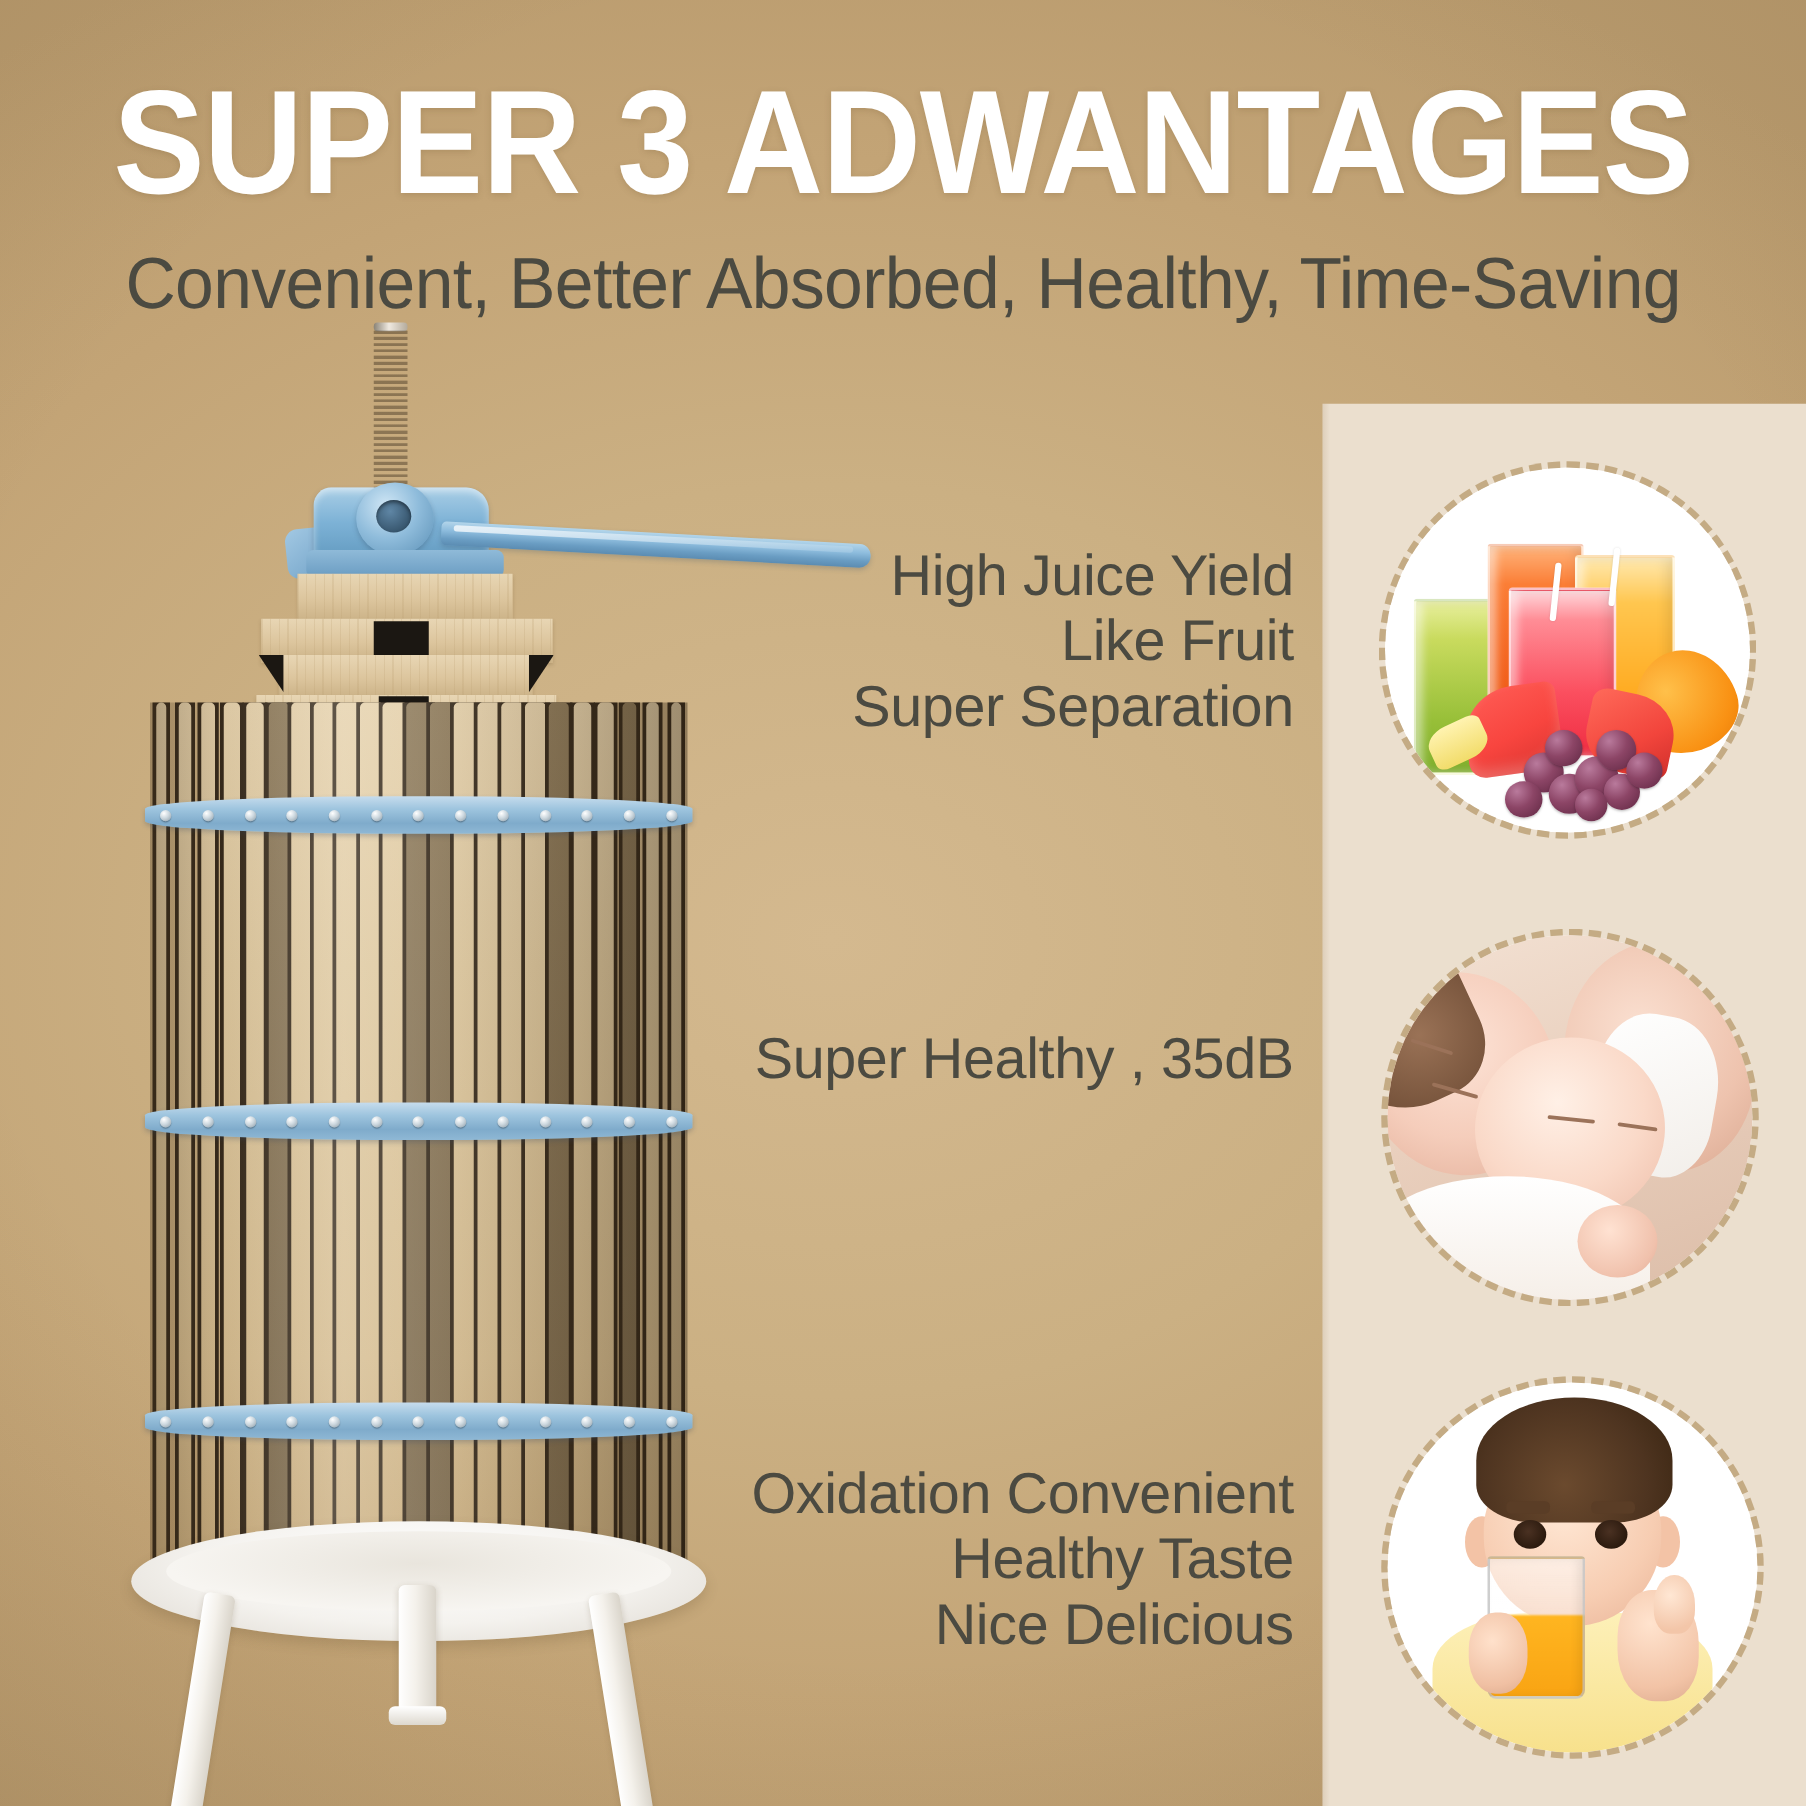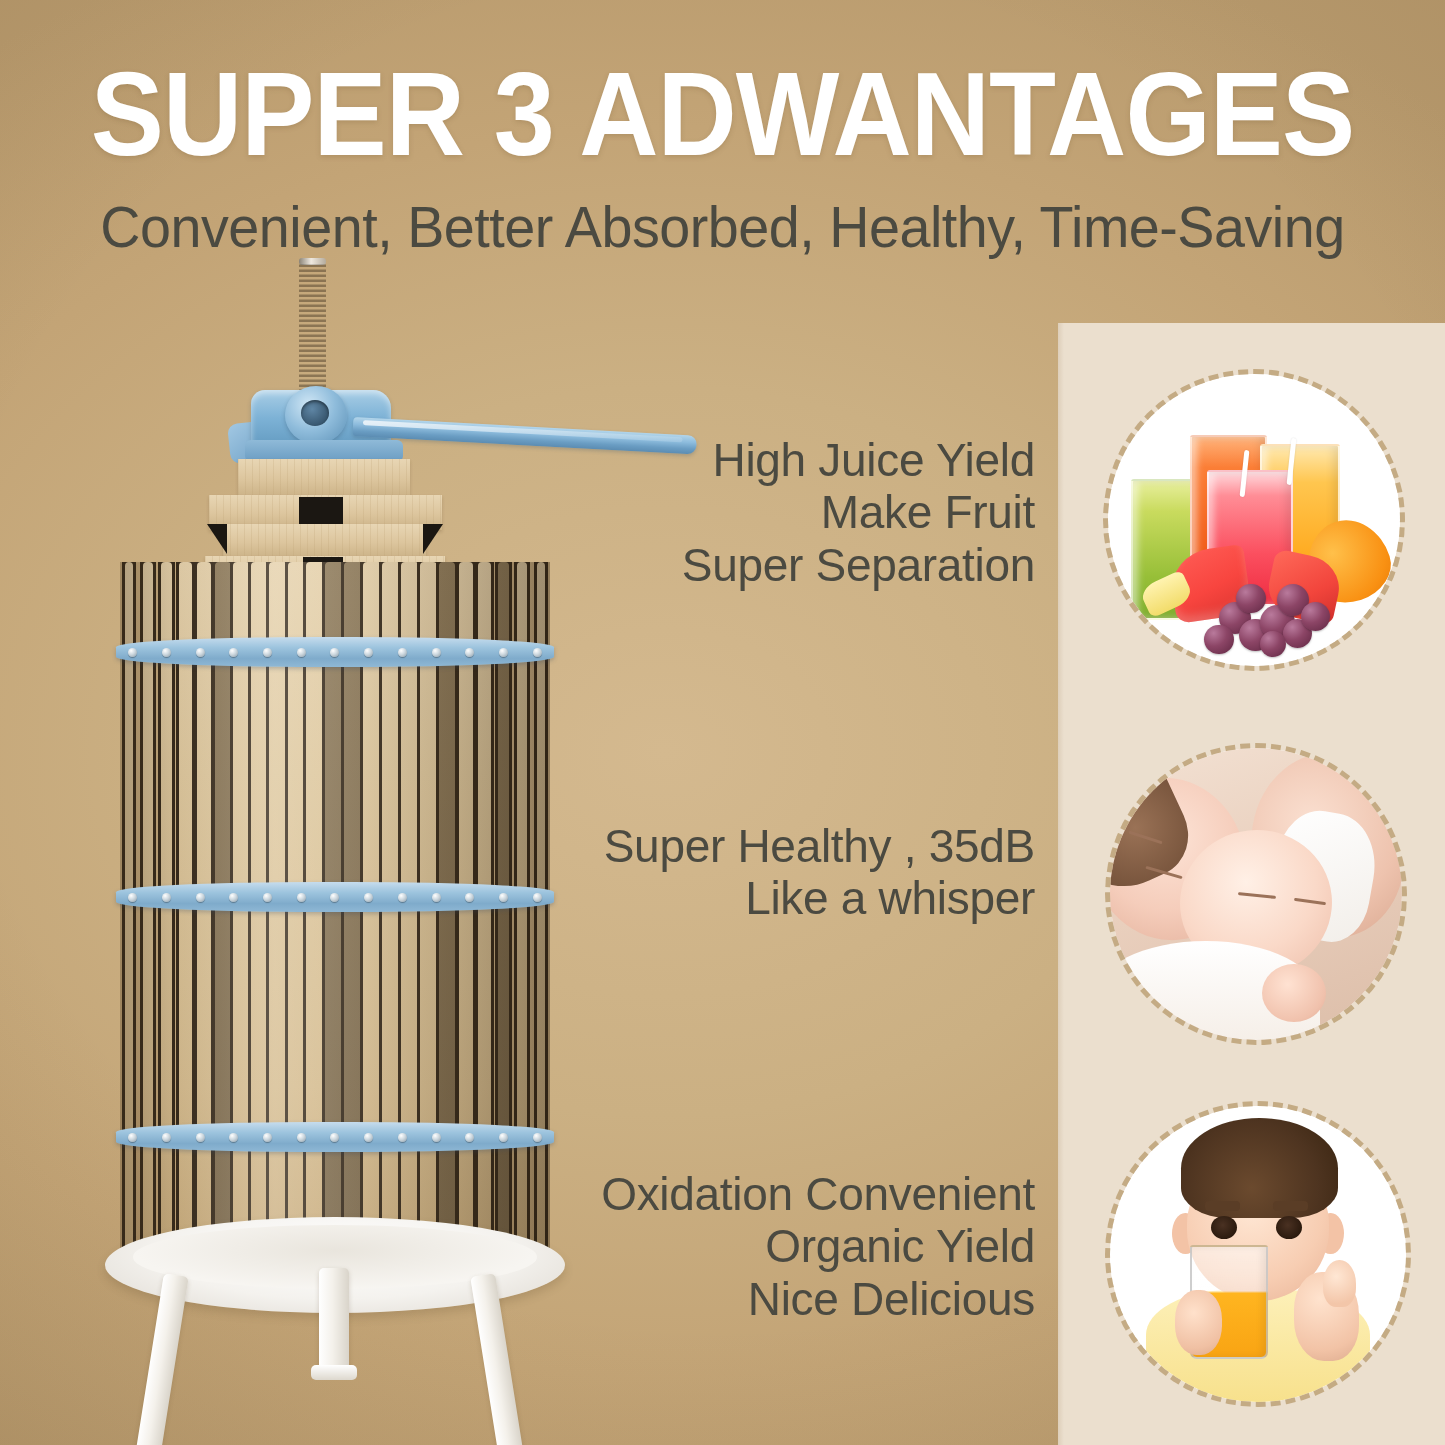--- a/index.html
+++ b/index.html
@@ -579,32 +579,31 @@
     <div class="leg leg-c"></div>
     <div class="leg leg-l"></div>
     <div class="leg leg-r"></div>
 
     <div class="foot" style="left:216px; top:1103px; width:46px;"></div>
 
   </div>
 
   <div class="feature-text" id="ft1">
     <span class="ln">High Juice Yield</span>
-    <span class="ln">Make Fruit</span>
+    <span class="ln">Like Fruit</span>
     <span class="ln">Super Separation</span>
   </div>
 
   <div class="feature-text" id="ft2">
     <span class="ln">Super Healthy , 35dB</span>
-    <span class="ln">Like a whisper</span>
   </div>
 
   <div class="feature-text" id="ft3">
     <span class="ln">Oxidation Convenient</span>
-    <span class="ln">Organic Yield</span>
+    <span class="ln">Healthy Taste</span>
     <span class="ln">Nice Delicious</span>
   </div>
 
   <div class="photo-circle" id="photo1">
     <div class="ph-inner">
       <div class="juice-bg"></div>
       <div class="glass g-green"></div>
       <div class="glass g-orange"></div>
       <div class="glass g-yellow"></div>
       <div class="glass g-pink"></div>

